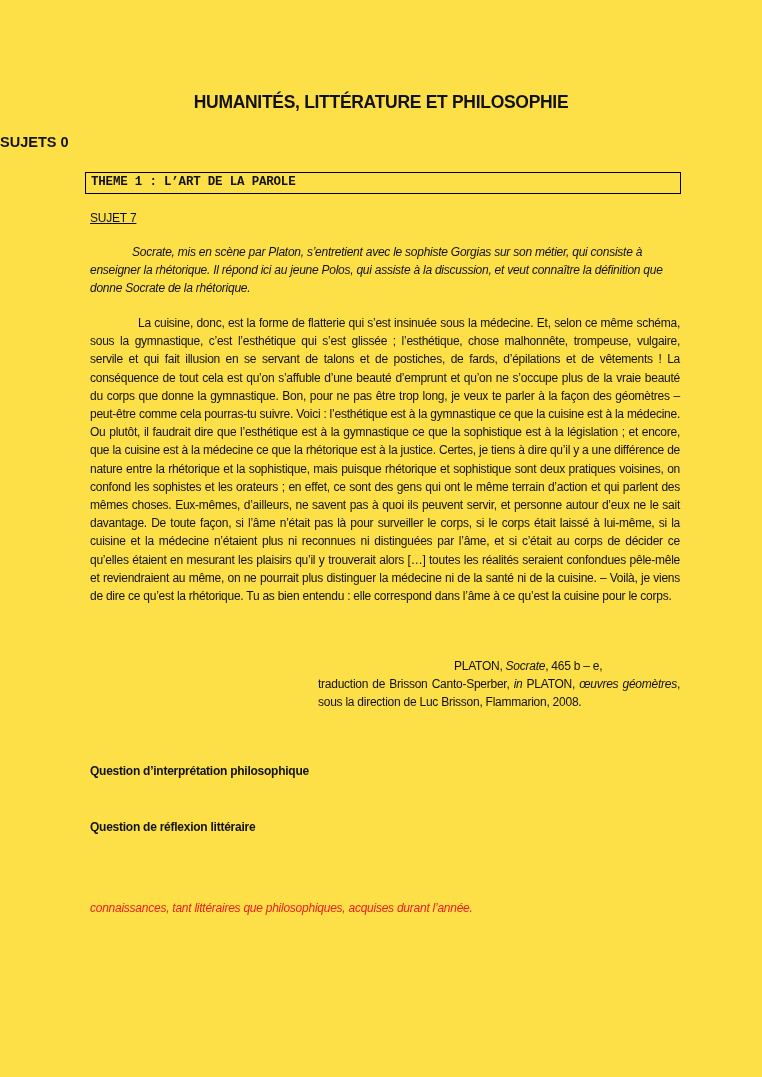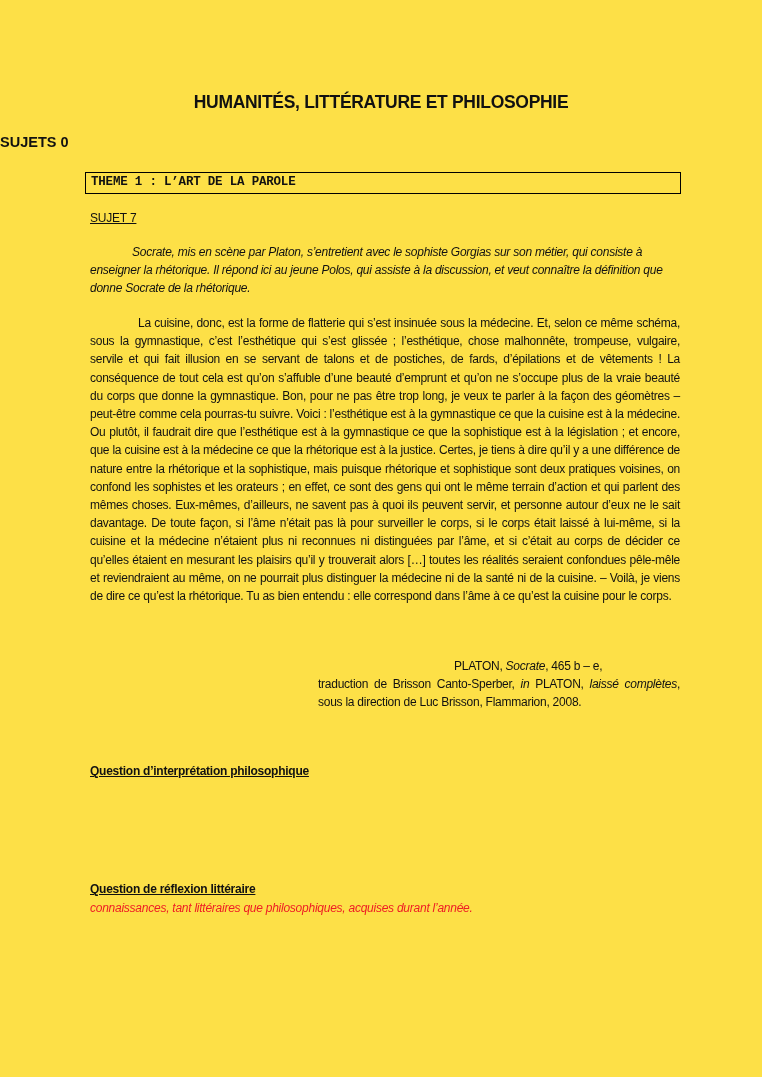--- a/index.html
+++ b/index.html
@@ -13,24 +13,24 @@
     .theme-box { position: absolute; left: 85px; top: 172px; width: 594px; height: 20px;
                  border: 1.3px solid #000; box-sizing: content-box; font-family: Liberation Mono, monospace; }
     .theme-box span { position: absolute; left: 5px; top: 2px; font-weight: bold; font-size: 12.5px; letter-spacing: -0.2px; }
     .sujet { position: absolute; left: 90px; top: 211px; font-size: 12px; text-decoration: underline; letter-spacing: -0.2px; }
     .block { position: absolute; left: 90px; width: 590px; font-size: 12px; line-height: 18.2px; letter-spacing: -0.25px; }
     .intro { top: 243px; font-style: italic; }
     .body { top: 314px; text-align: justify; }
     .body p { margin: 0; text-indent: 48px; }
     .cite { position: absolute; left: 318px; width: 362px; top: 657px; font-size: 12px; line-height: 18.2px; text-align: justify; letter-spacing: -0.25px; }
     .cite .l1 { padding-left: 136px; display: block; text-align: left; }
-    .q-head { position: absolute; left: 90px; font-weight: bold; font-size: 12px; letter-spacing: -0.25px; text-decoration: underline; }
+    .q-head { position: absolute; left: 90px; font-weight: bold; font-size: 12px; letter-spacing: -0.25px; }
     .q1-head { top: 764px; }
     .q1-text { top: 797px; text-align: justify; }
-    .q2-head { top: 882px; }
+    .q2-head { top: 820px; }
     .q2-text { top: 899px; }
     .red { color: #ee1c25; font-style: italic; }
     .line { display: block; }
   </style>
 </head>
 <body>
 
 <div class="page">
   <div class="title">HUMANITÉS, LITTÉRATURE ET PHILOSOPHIE</div>
   <div class="subtitle">SUJETS 0</div>
@@ -44,21 +44,21 @@
   <div class="block intro">
     <span style="display:block;text-indent:42px;">Socrate, mis en scène par Platon, s’entretient avec le sophiste Gorgias sur son métier, qui consiste à enseigner la rhétorique. Il répond ici au jeune Polos, qui assiste à la discussion, et veut connaître la définition que donne Socrate de la rhétorique.</span>
   </div>
 
   <div class="block body">
     <p>La cuisine, donc, est la forme de flatterie qui s’est insinuée sous la médecine. Et, selon ce même schéma, sous la gymnastique, c’est l’esthétique qui s’est glissée ; l’esthétique, chose malhonnête, trompeuse, vulgaire, servile et qui fait illusion en se servant de talons et de postiches, de fards, d’épilations et de vêtements ! La conséquence de tout cela est qu’on s’affuble d’une beauté d’emprunt et qu’on ne s’occupe plus de la vraie beauté du corps que donne la gymnastique. Bon, pour ne pas être trop long, je veux te parler à la façon des géomètres – peut-être comme cela pourras-tu suivre. Voici : l’esthétique est à la gymnastique ce que la cuisine est à la médecine. Ou plutôt, il faudrait dire que l’esthétique est à la gymnastique ce que la sophistique est à la législation ; et encore, que la cuisine est à la médecine ce que la rhétorique est à la justice. Certes, je tiens à dire qu’il y a une différence de nature entre la rhétorique et la sophistique, mais puisque rhétorique et sophistique sont deux pratiques voisines, on confond les sophistes et les orateurs ; en effet, ce sont des gens qui ont le même terrain d’action et qui parlent des mêmes choses. Eux-mêmes, d’ailleurs, ne savent pas à quoi ils peuvent servir, et personne autour d’eux ne le sait davantage. De toute façon, si l’âme n’était pas là pour surveiller le corps, si le corps était laissé à lui-même, si la cuisine et la médecine n’étaient plus ni reconnues ni distinguées par l’âme, et si c’était au corps de décider ce qu’elles étaient en mesurant les plaisirs qu’il y trouverait alors […] toutes les réalités seraient confondues pêle-mêle et reviendraient au même, on ne pourrait plus distinguer la médecine ni de la santé ni de la cuisine. – Voilà, je viens de dire ce qu’est la rhétorique. Tu as bien entendu : elle correspond dans l’âme à ce qu’est la cuisine pour le corps.</p>
   </div>
 
   <div class="cite">
     <span class="l1"><span>PLATON, </span><i>Socrate</i><span>, 465 b – e,</span></span>
-    <span>traduction de Brisson Canto-Sperber, </span><i>in</i><span> PLATON, </span><i>laissé complètes</i><span>, sous la direction de Luc Brisson, Flammarion, 2008.</span>
+    <span>traduction de Brisson Canto-Sperber, </span><i>in</i><span> PLATON, </span><i>œuvres géomètres</i><span>, sous la direction de Luc Brisson, Flammarion, 2008.</span>
   </div>
 
   <div class="q-head q1-head">Question d’interprétation philosophique</div>
 
   <div class="q-head q2-head">Question de réflexion littéraire</div>
   <div class="block q2-text">
     <span class="line red">connaissances, tant littéraires que philosophiques, acquises durant l’année.</span>
   </div>
 </div>
 

